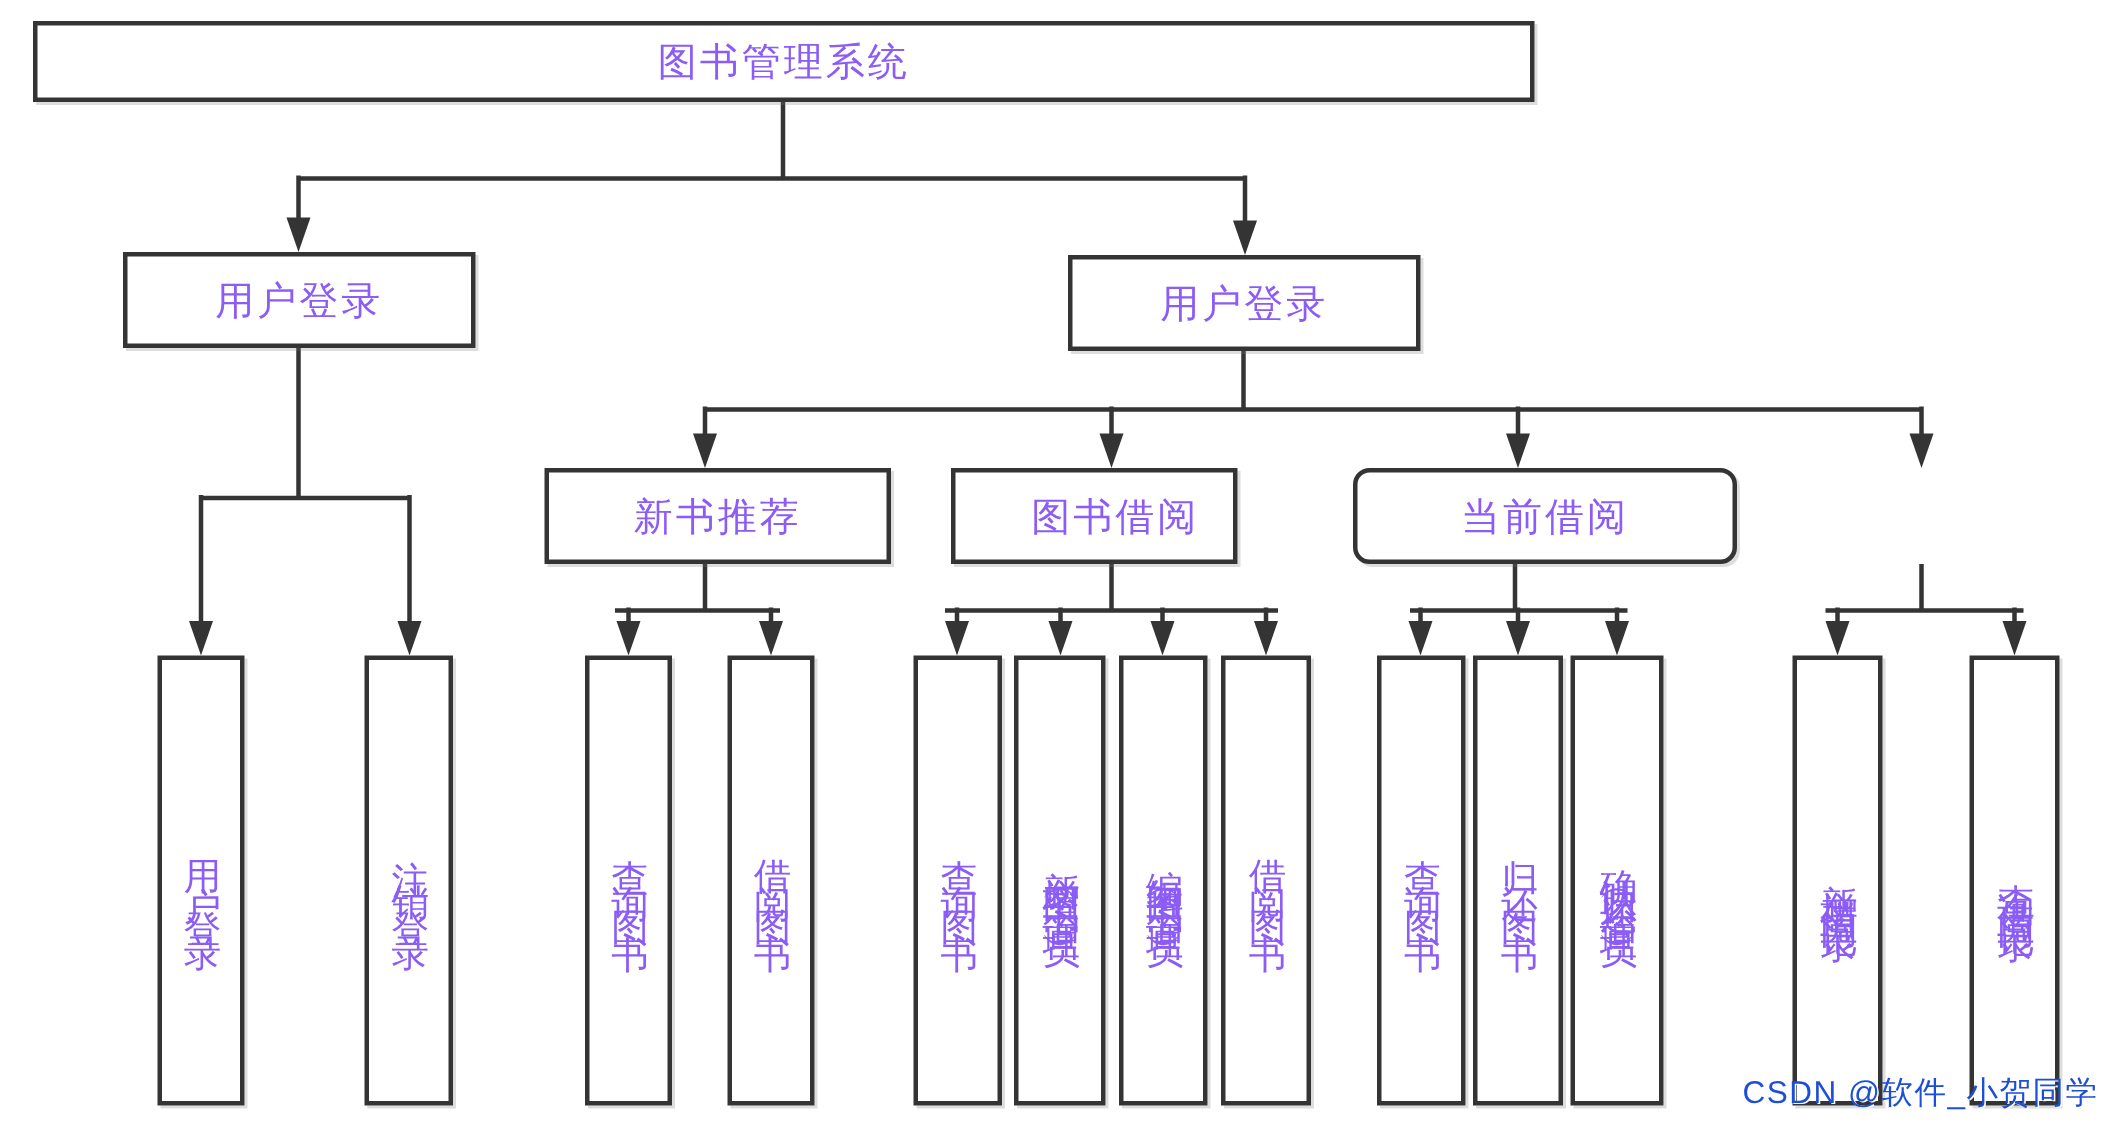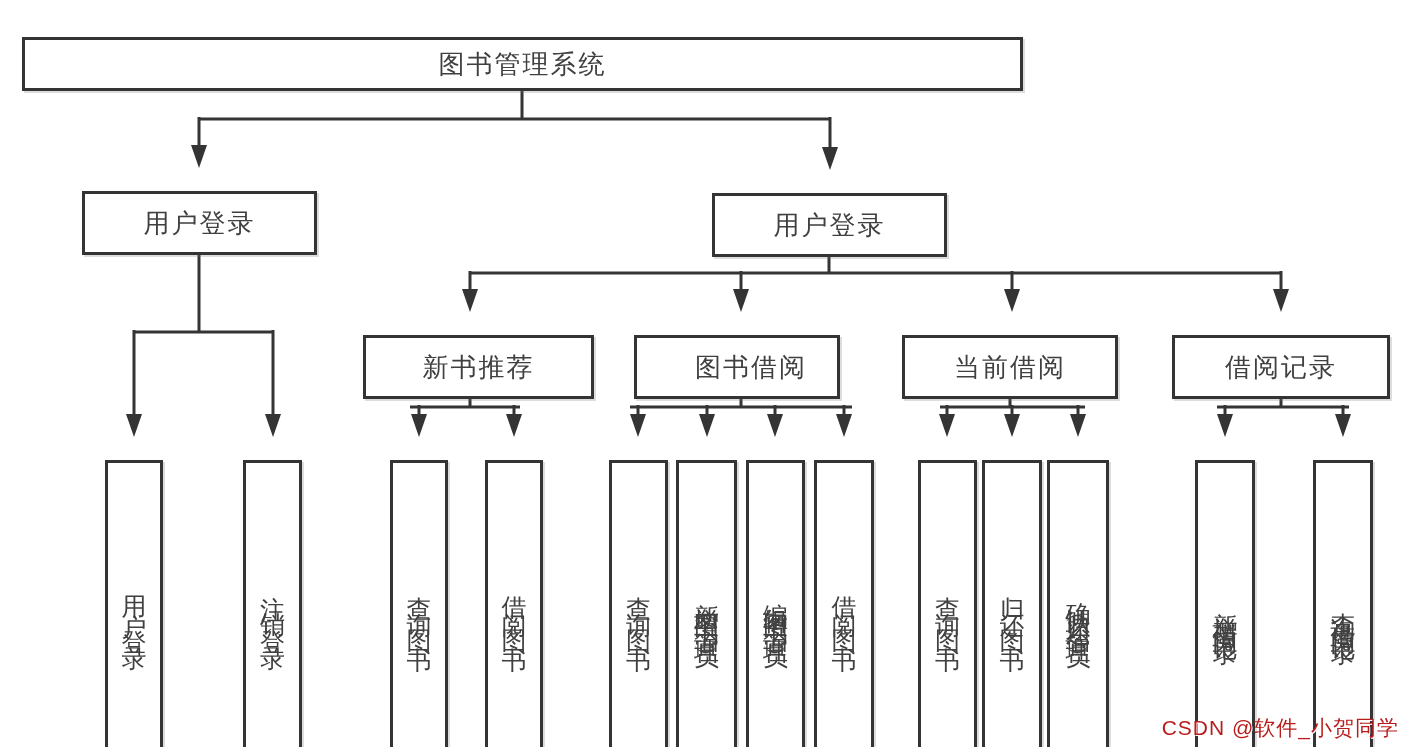--- a/index.html
+++ b/index.html
@@ -23,44 +23,43 @@
     pointer-events: none;
   }
   .box {
     position: absolute;
     box-sizing: border-box;
     border: 3px solid #343434;
     background: #ffffff;
     display: flex;
     align-items: center;
     justify-content: center;
-    color: #404040;
+    color: #8b5cf6;
     box-shadow: 2px 2px 0 rgba(120,120,120,0.25);
-    margin-top: 23px;
   }
   .hnode {
     font-size: 26px;
     letter-spacing: 2px;
     white-space: nowrap;
   }
   .leaf {
     writing-mode: vertical-rl;
     text-orientation: mixed;
     font-size: 25px;
     line-height: 1;
     text-align: center;
   }
   .leaf.short { letter-spacing: 17px; }
   .leaf.long  { letter-spacing: 6px; }
   .watermark {
     position: absolute;
     right: 6px;
     bottom: 5px;
     font-size: 21px;
-    color: #b91c1c;
+    color: #1d4ed8;
     letter-spacing: 1px;
     white-space: nowrap;
     text-shadow: 1px 1px 0 #ffffff;
     z-index: 5;
   }
 </style>
 </head>
 <body>
 
 <div class="canvas">
@@ -107,23 +106,22 @@
       <polygon points="1335,414 1351,414 1343,437"></polygon>
     </g>
   </svg>
 
   <div class="box hnode" style="left:22px; top:14px; width:1001px; height:54px;">图书管理系统</div>
 
   <div class="box hnode" style="left:82px; top:168px; width:235px; height:64px;">用户登录</div>
   <div class="box hnode" style="left:712px; top:170px; width:235px; height:64px;">用户登录</div>
 
   <div class="box hnode" style="left:363px; top:312px; width:231px; height:64px;">新书推荐</div>
-  <div class="box hnode" style="left:634px; top:312px; width:206px; height:64px;padding-left:28px;">图书借阅</div>
-  <div class="box hnode" style="left:902px; top:312px; width:216px; height:64px;">当前借阅</div>
-  <div class="box hnode" style="left:1172px; top:312px; width:218px; height:64px;">借阅记录</div>
+  <div class="box hnode" style="left:634px; top:312px; width:191px; height:64px;padding-left:28px;">图书借阅</div>
+  <div class="box hnode" style="left:902px; top:312px; width:256px; height:64px;border-radius:11px;">当前借阅</div>
 
   <div class="box leaf short" style="left:105px; top:437px; width:58px; height:300px;">用户登录</div>
   <div class="box leaf short" style="left:243px; top:437px; width:59px; height:300px;">注销登录</div>
 
   <div class="box leaf short" style="left:390px; top:437px; width:58px; height:300px;">查询图书</div>
   <div class="box leaf short" style="left:485px; top:437px; width:58px; height:300px;">借阅图书</div>
 
   <div class="box leaf short" style="left:609px; top:437px; width:59px; height:300px;">查询图书</div>
   <div class="box leaf long" style="left:676px; top:437px; width:61px; height:300px;">新增图书（管理员）</div>
   <div class="box leaf long" style="left:746px; top:437px; width:59px; height:300px;">编辑图书（管理员）</div>

